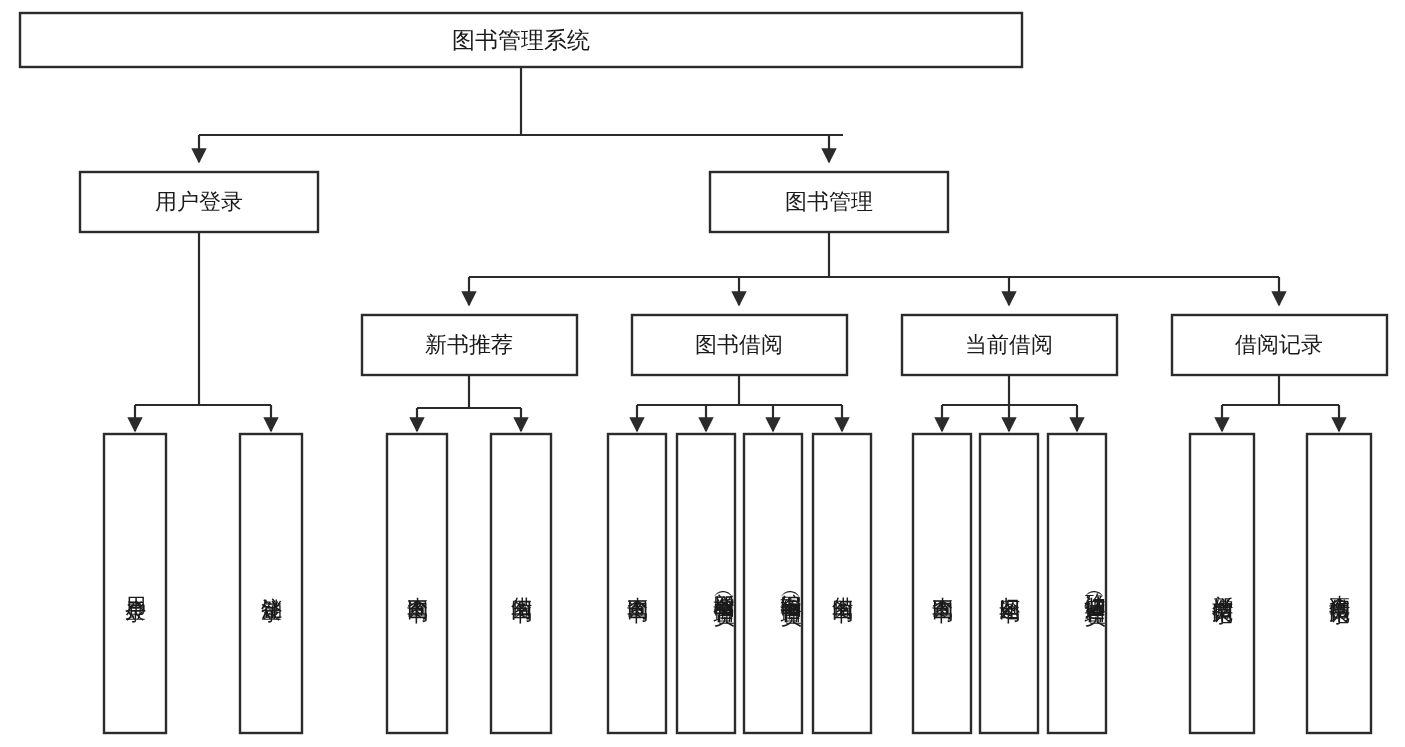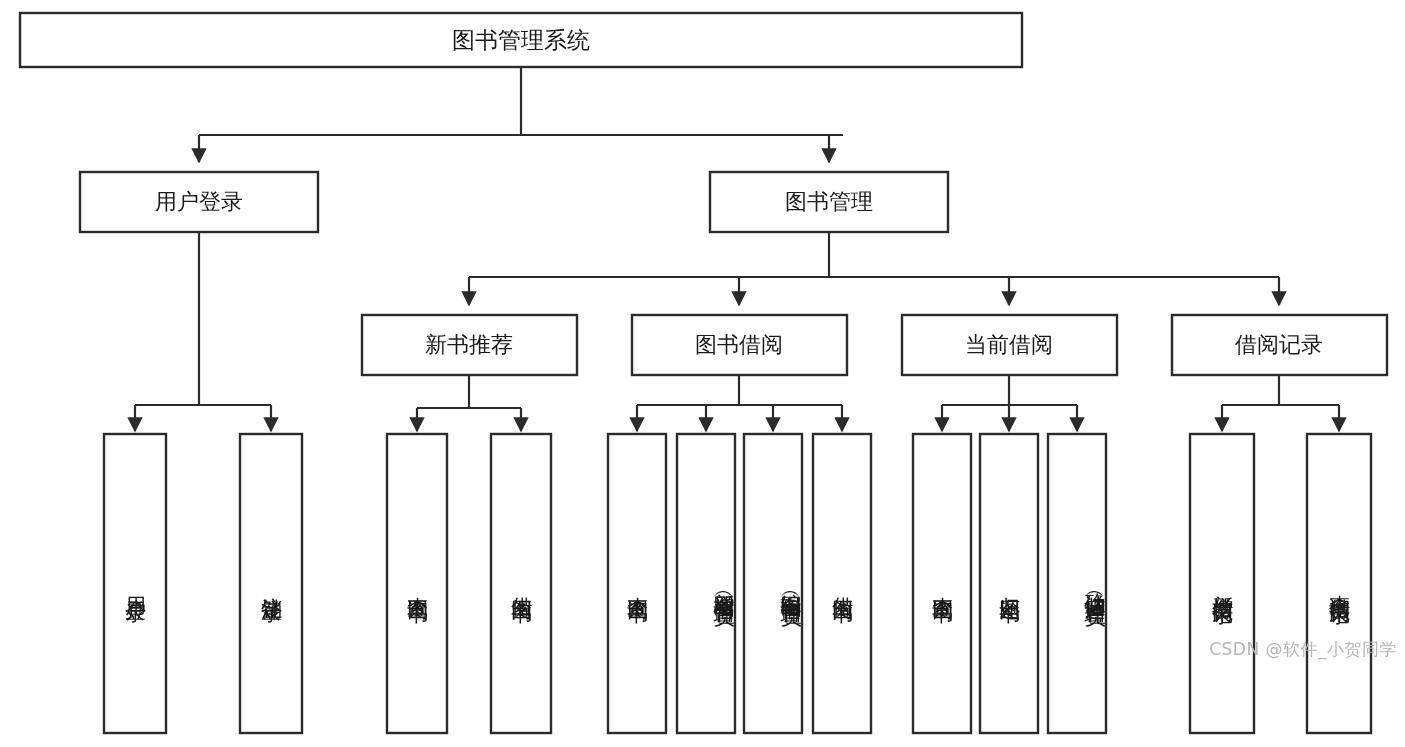--- a/index.html
+++ b/index.html
@@ -221,15 +221,14 @@
   <div class="leaf-label" style="left:913px; top:434px; width:58px; height:299px; display:flex; align-items:center; justify-content:center;">查询图书</div>
 
   <div class="leaf-label" style="left:980px; top:434px; width:58px; height:299px; display:flex; align-items:center; justify-content:center;">归还图书</div>
 
   <div class="leaf-label" style="left:1048px; top:440px; width:58px; height:290px; display:flex; align-items:flex-start; justify-content:center;">确认归还（管理员）</div>
 
   <div class="leaf-label" style="left:1190px; top:434px; width:64px; height:299px; display:flex; align-items:center; justify-content:center;">新增借阅记录</div>
 
   <div class="leaf-label" style="left:1307px; top:434px; width:64px; height:299px; display:flex; align-items:center; justify-content:center;">查询借阅记录</div>
 
-  <div class="watermark">CSDN @软件_小贺同学</div>
 
 </div>
 
 </body></html>

